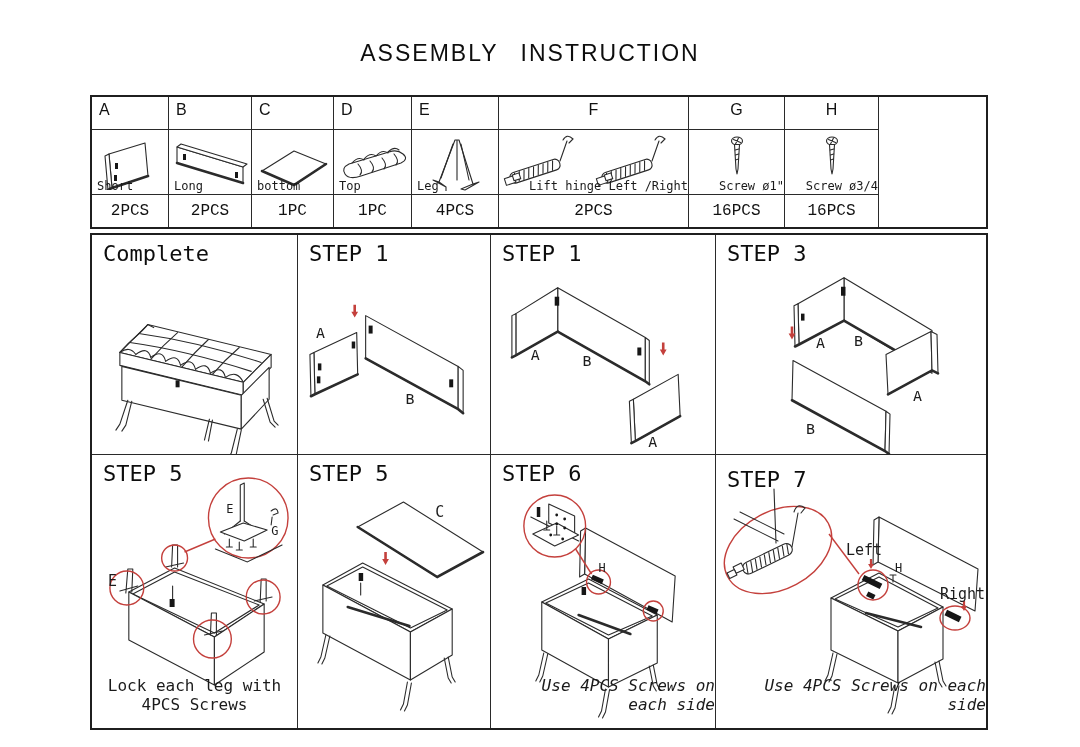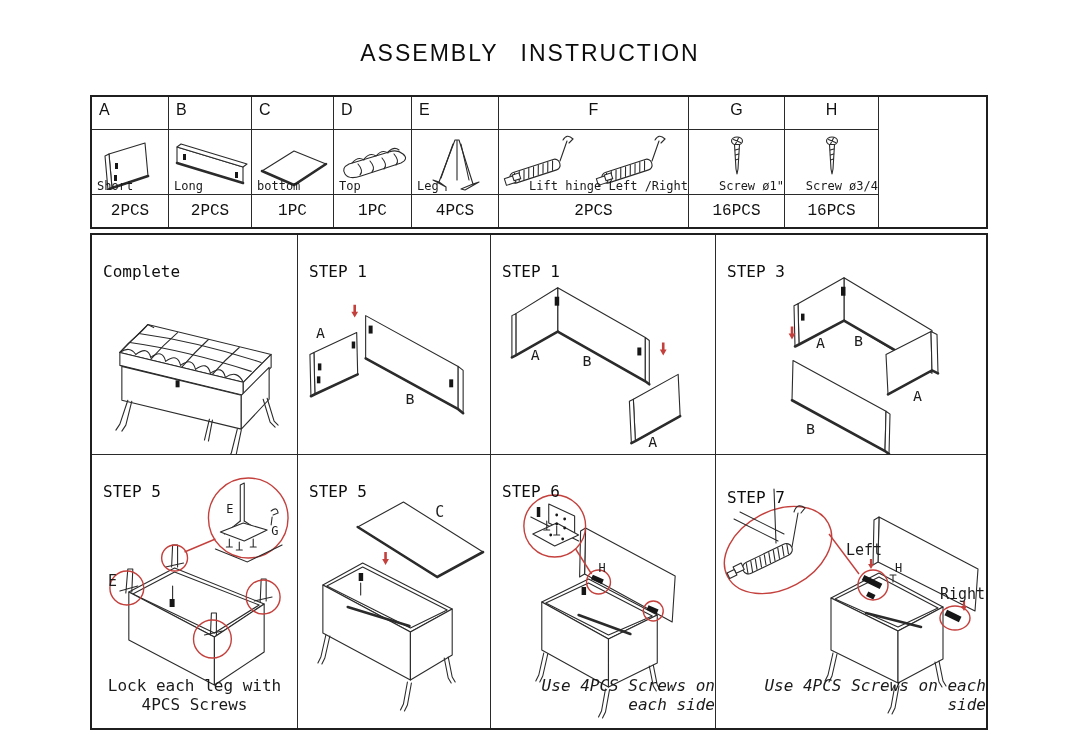--- a/index.html
+++ b/index.html
@@ -22,21 +22,21 @@
   .plabel.c{left:0;right:0;text-align:right;}
   .pqty{flex:1;display:flex;align-items:center;justify-content:center;
         font-family:Liberation Mono, monospace;font-size:16px;}
   .pcol.empty .ph,.pcol.empty .pimg{border-bottom:none;}
   
   .grid{position:absolute;left:90px;top:233px;width:898px;height:497px;
         border:2px solid #1f1f1f;display:flex;flex-wrap:wrap;box-sizing:border-box;background:#fff;}
   .cell{box-sizing:border-box;border-right:1px solid #2a2a2a;border-bottom:1px solid #2a2a2a;
         position:relative;}
   .cell.er{border-right:none;} .cell.eb{border-bottom:none;}
-  .steptitle{position:absolute;top:6px;left:11px;font-size:16px;color:#0d0d0d;white-space:pre;margin-top:21px;}
+  .steptitle{position:absolute;top:6px;left:11px;font-size:22px;color:#0d0d0d;white-space:pre;}
   .caption{position:absolute;left:0;right:0;bottom:14px;text-align:center;font-size:16px;color:#1a1a1a;}
   .caption.l{text-align:right;padding-left:12px;font-style:italic;}
   .art{position:absolute;inset:0;width:100%;height:100%;}
   
   .f{fill:#fff;stroke:#2b2b2b;stroke-width:1.1;stroke-linejoin:round;}
   .ln{stroke:#2b2b2b;stroke-width:1.1;fill:none;stroke-linecap:round;}
   .te{stroke:#2b2b2b;stroke-width:2.6;fill:none;stroke-linecap:round;}
   .mk{fill:#161616;}
   .red{stroke:#c4403c;fill:none;stroke-width:1.4;}
   .ra{fill:#c4403c;}

